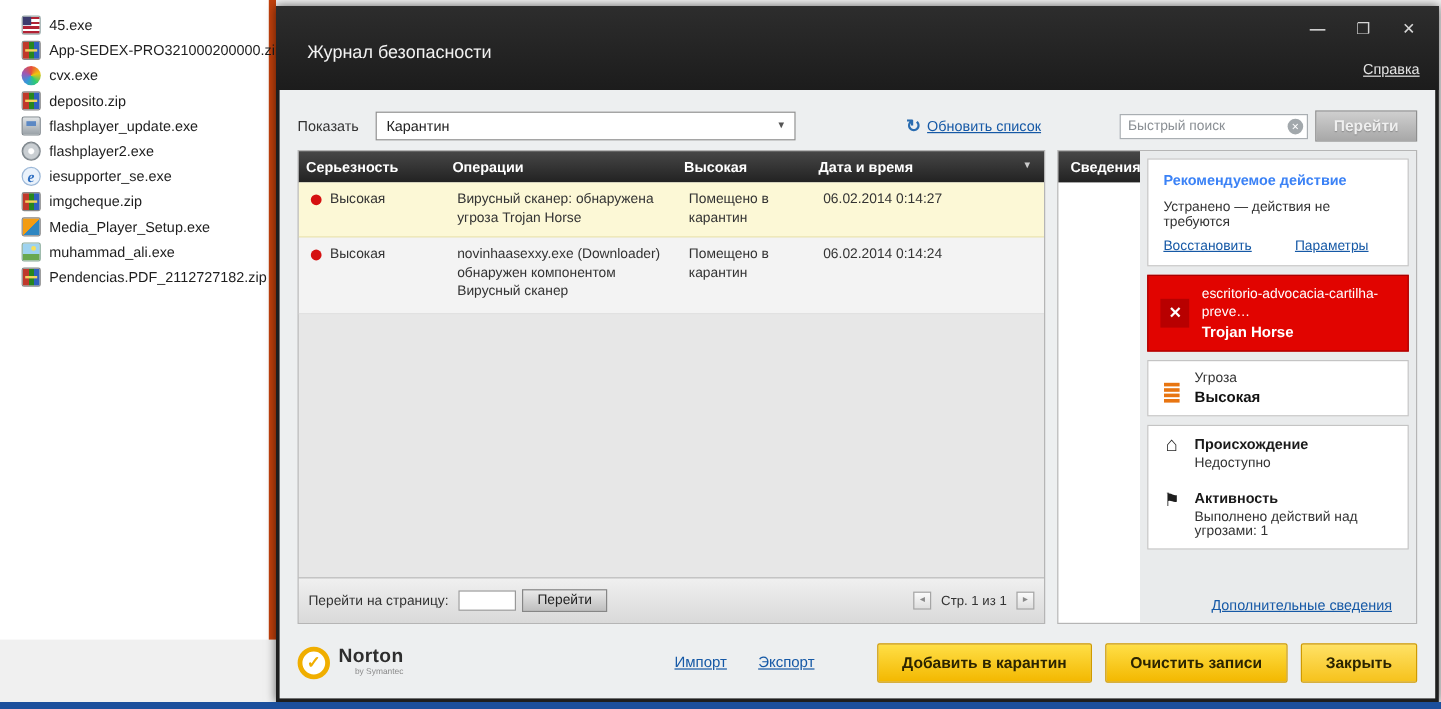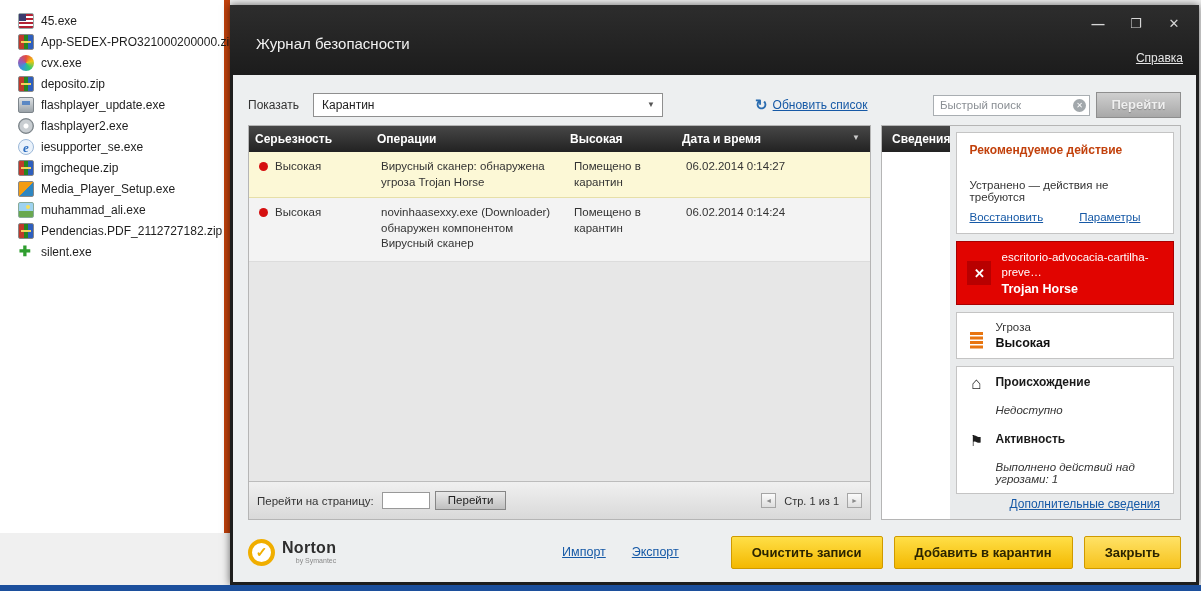--- a/index.html
+++ b/index.html
@@ -87,39 +87,39 @@
   .pg-prev::before { content:"◄"; }
   .pg-next::before { content:"►"; }
   .pg-status { margin:0 8px; font-size:11px; color:#333; }
 
   
   .details { width:300px; display:flex; flex-direction:row; border:1px solid #b5b5b5; background:#ffffff; }
   .details-header { height:26px; background:linear-gradient(180deg,#474747,#222222); color:#ffffff; font-size:12px; font-weight:bold; line-height:26px; padding-left:10px; }
   .details-body { flex:1; position:relative; padding:6px; background:#e9ebec; display:flex; flex-direction:column; gap:7px; overflow:hidden; }
   .d-box { background:#ffffff; border:1px solid #c4c4c4; }
   .rec-box { padding:10px 12px; }
-  .rec-title { font-size:12px; font-weight:bold; color:#c2410c; margin-bottom:22px; }
+  .rec-title { font-size:12px; font-weight:bold; color:#3b82f6; margin-bottom:10px; }
   .rec-text { font-size:11.5px; color:#333; margin-bottom:8px; }
   .rec-links { display:flex; gap:36px; }
   .d-link { color:#1659a6; font-size:11.5px; text-decoration:underline; cursor:pointer; }
   .red-box { background:#e10400; border:1px solid #a80000; color:#ffffff; display:flex; align-items:center; gap:10px; padding:8px 10px; }
   .red-x { width:24px; height:24px; background:#b80000; flex:0 0 24px; text-align:center; line-height:24px; }
   .red-x::before { content:"✕"; color:#ffffff; font-size:13px; font-weight:bold; }
   .red-file { font-size:11.5px; line-height:1.3; }
   .red-name { font-size:12.5px; font-weight:bold; margin-top:2px; }
   .d-entry { display:flex; padding:8px 10px; gap:10px; }
   .d-entry + .d-entry { border-top:0; }
   .d-icon { width:18px; flex:0 0 18px; text-align:center; }
   .bars-icon::before { content:""; display:inline-block; width:13px; height:2.5px; background:#e87511; box-shadow:0 4.5px 0 #e87511, 0 9px 0 #e87511, 0 13.5px 0 #e87511; margin-top:1px; }
   .home-icon::before { content:"⌂"; font-size:17px; color:#1e1e1e; font-weight:bold; line-height:14px; }
   .flag-icon::before { content:"⚑"; font-size:15px; color:#1e1e1e; }
   .d-label { font-size:11.5px; color:#333; }
   .d-label-bold { font-size:12px; font-weight:bold; color:#1a1a1a; }
   .d-value-bold { font-size:12.5px; font-weight:bold; color:#111; margin-top:3px; }
-  .d-value { font-size:11.5px; color:#333; margin-top:15px;font-style:italic; }
+  .d-value { font-size:11.5px; color:#333; margin-top:3px; }
   .more-link { position:absolute; right:20px; bottom:8px; color:#1659a6; font-size:12px; text-decoration:underline; cursor:pointer; }
 
   
   .footer-bar { position:absolute; left:15px; right:15px; bottom:8px; height:44px; display:flex; align-items:center; }
   .norton-logo { display:flex; align-items:center; gap:7px; }
   .norton-circle { width:27px; height:27px; border-radius:50%; border:4px solid #f0ae00; background:#ffffff; text-align:center; }
   .norton-circle::before { content:"✓"; color:#f0ae00; font-weight:bold; font-size:14px; line-height:19px; }
   .norton-text { display:flex; flex-direction:column; line-height:1; }
   .norton-name { font-size:16px; font-weight:bold; color:#2e2e2e; letter-spacing:.3px; }
   .norton-sub { font-size:7px; color:#8a8a8a; align-self:flex-end; margin-top:1px; }
@@ -173,24 +173,20 @@
       <span class="fname">Media_Player_Setup.exe</span>
     </div>
     <div class="file-item">
       <span class="ficon ic-photo"></span>
       <span class="fname">muhammad_ali.exe</span>
     </div>
     <div class="file-item">
       <span class="ficon ic-zip"></span>
       <span class="fname">Pendencias.PDF_2112727182.zip</span>
     </div>
-    <div class="file-item">
-      <span class="ficon ic-plus"></span>
-      <span class="fname">silent.exe</span>
-    </div>
   </div>
 
   <div class="norton-window">
     <div class="titlebar">
       <div class="window-title">Журнал безопасности</div>
       <div class="win-controls">
         <span class="win-btn min"></span>
         <span class="win-btn max"></span>
         <span class="win-btn close"></span>
       </div>
@@ -319,22 +315,22 @@
           <div class="norton-circle"></div>
           <div class="norton-text">
             <span class="norton-name">Norton</span>
             <span class="norton-sub">by Symantec</span>
           </div>
         </div>
         <div class="fb-spacer"></div>
         <span class="fb-link">Импорт</span>
         <span class="fb-link">Экспорт</span>
         <div class="fb-gap"></div>
+        <button class="yellow-btn">Добавить в карантин</button>
         <button class="yellow-btn">Очистить записи</button>
-        <button class="yellow-btn">Добавить в карантин</button>
         <button class="yellow-btn close-btn">Закрыть</button>
       </div>
 
     </div>
   </div>
 
   <div class="taskbar-strip"></div>
 </div>
 
 </body></html>

